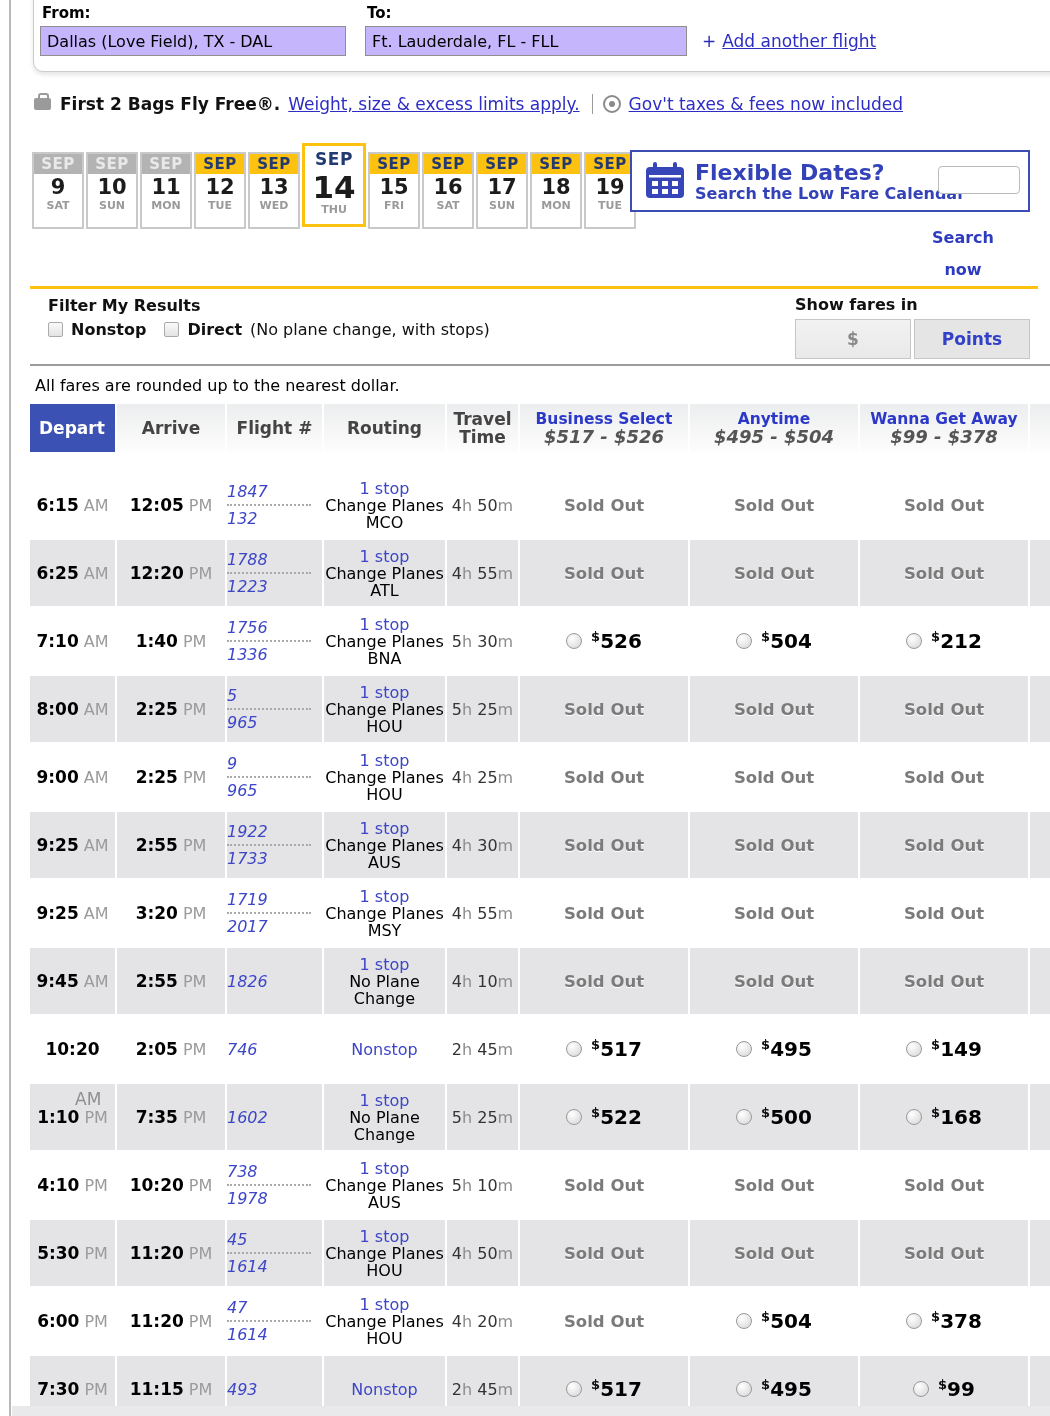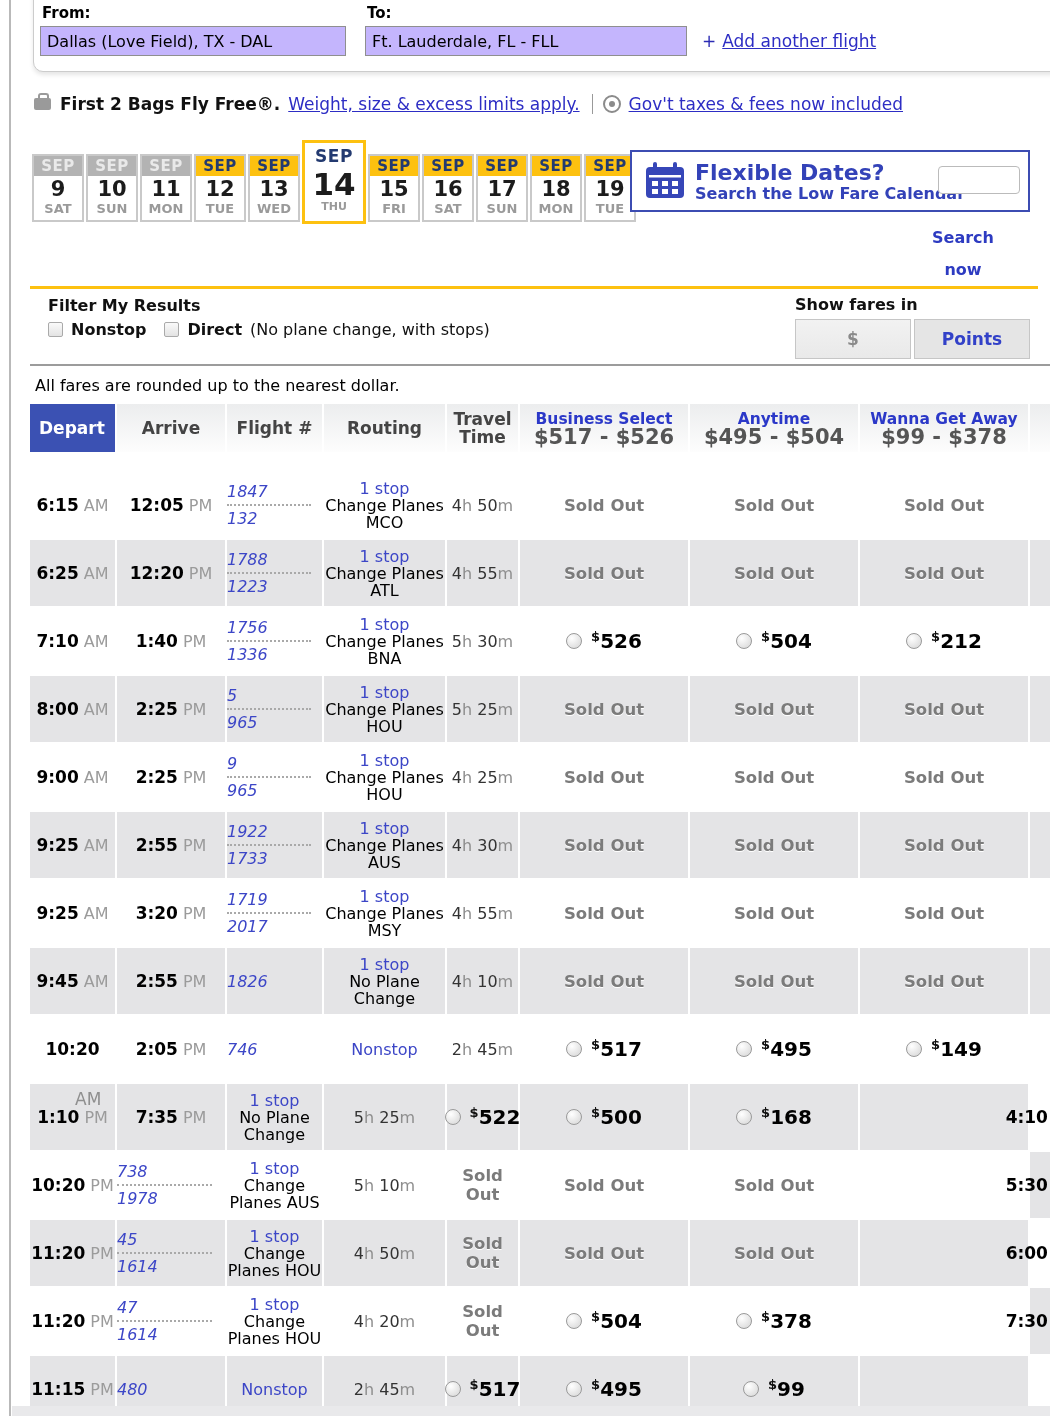--- a/index.html
+++ b/index.html
@@ -33,21 +33,21 @@
     background:#8b8b8b;border-radius:50%;}
 
   
   .date-strip{left:32px;top:140px;display:flex;align-items:center;}
   .tile{width:48px;border:2px solid #c9c9c9;background:#fff;margin-right:2px;margin-top:12px;
     text-align:center;cursor:pointer;}
   .tile .band{height:20px;line-height:20px;font-size:15px;font-weight:bold;letter-spacing:.5px;}
   .tile.past .band{background:#b3b3b3;color:#e9e9e9;}
   .tile.future .band{background:#fdc110;color:#233a70;}
   .tile .num{font-size:21px;font-weight:bold;color:#1c1c1c;line-height:24px;padding-top:1px;}
-  .tile .dow{font-size:13px;font-weight:bold;color:#9a9a9a;padding-bottom:4px;}
+  .tile .dow{font-size:11px;font-weight:bold;color:#9a9a9a;padding-bottom:15px;}
   .tile.selected{width:58px;border:3px solid #fdc110;margin-top:0;background:#fff;}
   .tile.selected .band{background:#fff;color:#233a70;font-size:17px;height:24px;line-height:26px;}
   .tile.selected .num{font-size:31px;line-height:32px;}
   .tile.selected .dow{font-size:11px;padding-bottom:8px;}
 
   
   .flex-box{left:630px;top:150px;width:396px;height:58px;border:2px solid #3c4cb2;
     display:flex;align-items:center;cursor:pointer;background:#fff;}
   .flex-text .t1{font-size:22px;font-weight:bold;color:#3342b8;line-height:24px;}
   .flex-text .t2{font-size:16px;font-weight:bold;color:#3342b8;line-height:17px;}
@@ -78,21 +78,21 @@
 
   
   .grid{left:30px;top:404px;display:grid;
     grid-template-columns:85px 108px 95px 121px 71px 168px 168px 168px 22px;
     grid-auto-rows:66px;column-gap:2px;row-gap:2px;}
   .hcell{height:48px;background:linear-gradient(#ecedee,#fdfdfd);display:flex;
     align-items:center;justify-content:center;font-weight:bold;color:#444;font-size:17px;}
   .hcell.depart{background:#3b51b3;color:#fff;justify-content:flex-start;padding-left:9px;}
   .hcell.fare{flex-direction:column;line-height:18px;}
   .hcell .fname{color:#2b38c8;font-size:15.5px;cursor:pointer;white-space:nowrap;}
-  .hcell .frange{color:#555;font-size:21px;}
+  .hcell .frange{color:#555;font-size:18px;font-style:italic;}
   .cell{display:flex;align-items:center;justify-content:center;position:relative;
     text-align:center;font-size:16px;}
   .cell.odd{background:#fff;}
   .cell.even{background:#e4e4e6;}
   .t-time{font-weight:bold;color:#000;font-size:17px;}
   .t-period{color:#9b9b9b;font-size:16px;margin-left:5px;}
   .t-period.overlap{position:absolute;left:40px;bottom:-27px;z-index:5;font-size:17px;color:#8f8f8f;}
   .fl-wrap{display:flex;flex-direction:column;align-items:flex-start;width:100%;font-style:italic;}
   .fl-num{color:#3c46c7;font-size:16px;cursor:pointer;}
   .fl-dots{width:88%;border-top:2px dotted #a9a9a9;margin:3px 0;}
@@ -611,20 +611,25 @@
     <div class="cell odd"></div>
     <div class="cell even">
       <span class="t-time">1:10</span>
       <span class="t-period">PM</span>
     </div>
     <div class="cell even">
       <span class="t-time">7:35</span>
       <span class="t-period">PM</span>
     </div>
     <div class="cell even">
+      <div class="fl-wrap">
+        <a class="fl-num">1602</a>
+      </div>
+    </div>
+    <div class="cell even">
       <div class="routing-wrap">
         <a class="r-link">1 stop</a>
         <span class="r-note">No Plane Change</span>
       </div>
     </div>
     <div class="cell even">
       <span class="tt-val">5</span>
       <span class="tt-unit">h&nbsp;</span>
       <span class="tt-val">25</span>
       <span class="tt-unit">m</span>
@@ -773,21 +778,21 @@
     <div class="cell even">
       <span class="t-time">7:30</span>
       <span class="t-period">PM</span>
     </div>
     <div class="cell even">
       <span class="t-time">11:15</span>
       <span class="t-period">PM</span>
     </div>
     <div class="cell even">
       <div class="fl-wrap">
-        <a class="fl-num">480</a>
+        <a class="fl-num">493</a>
       </div>
     </div>
     <div class="cell even">
       <div class="routing-wrap">
         <a class="r-link">Nonstop</a>
       </div>
     </div>
     <div class="cell even">
       <span class="tt-val">2</span>
       <span class="tt-unit">h&nbsp;</span>

